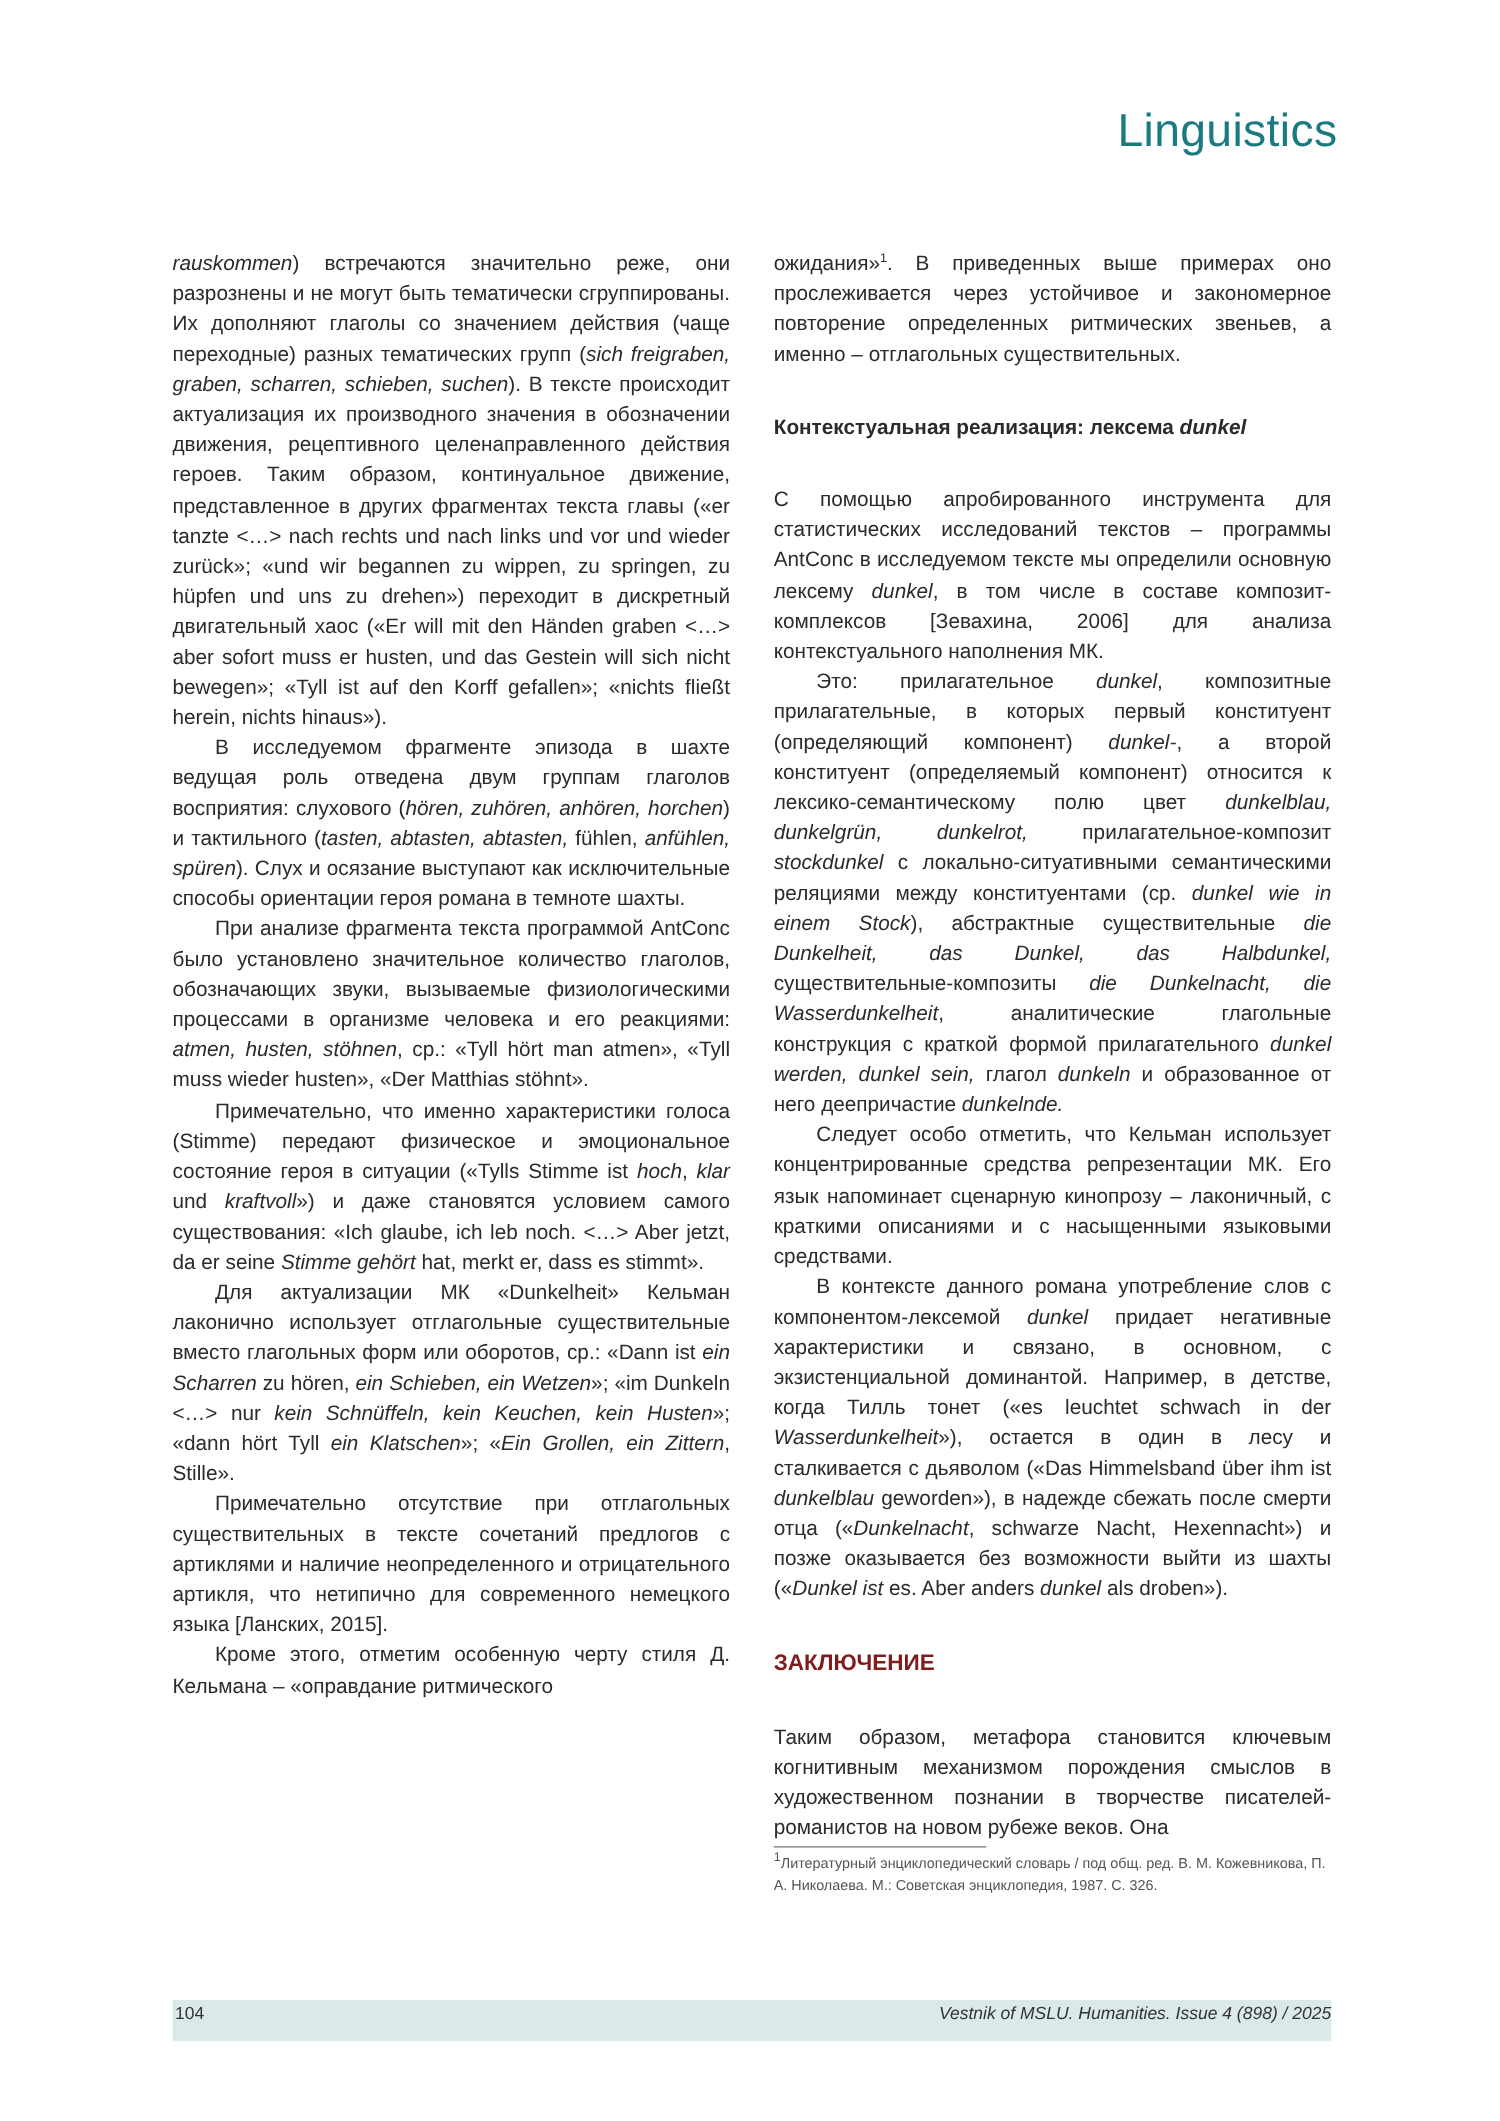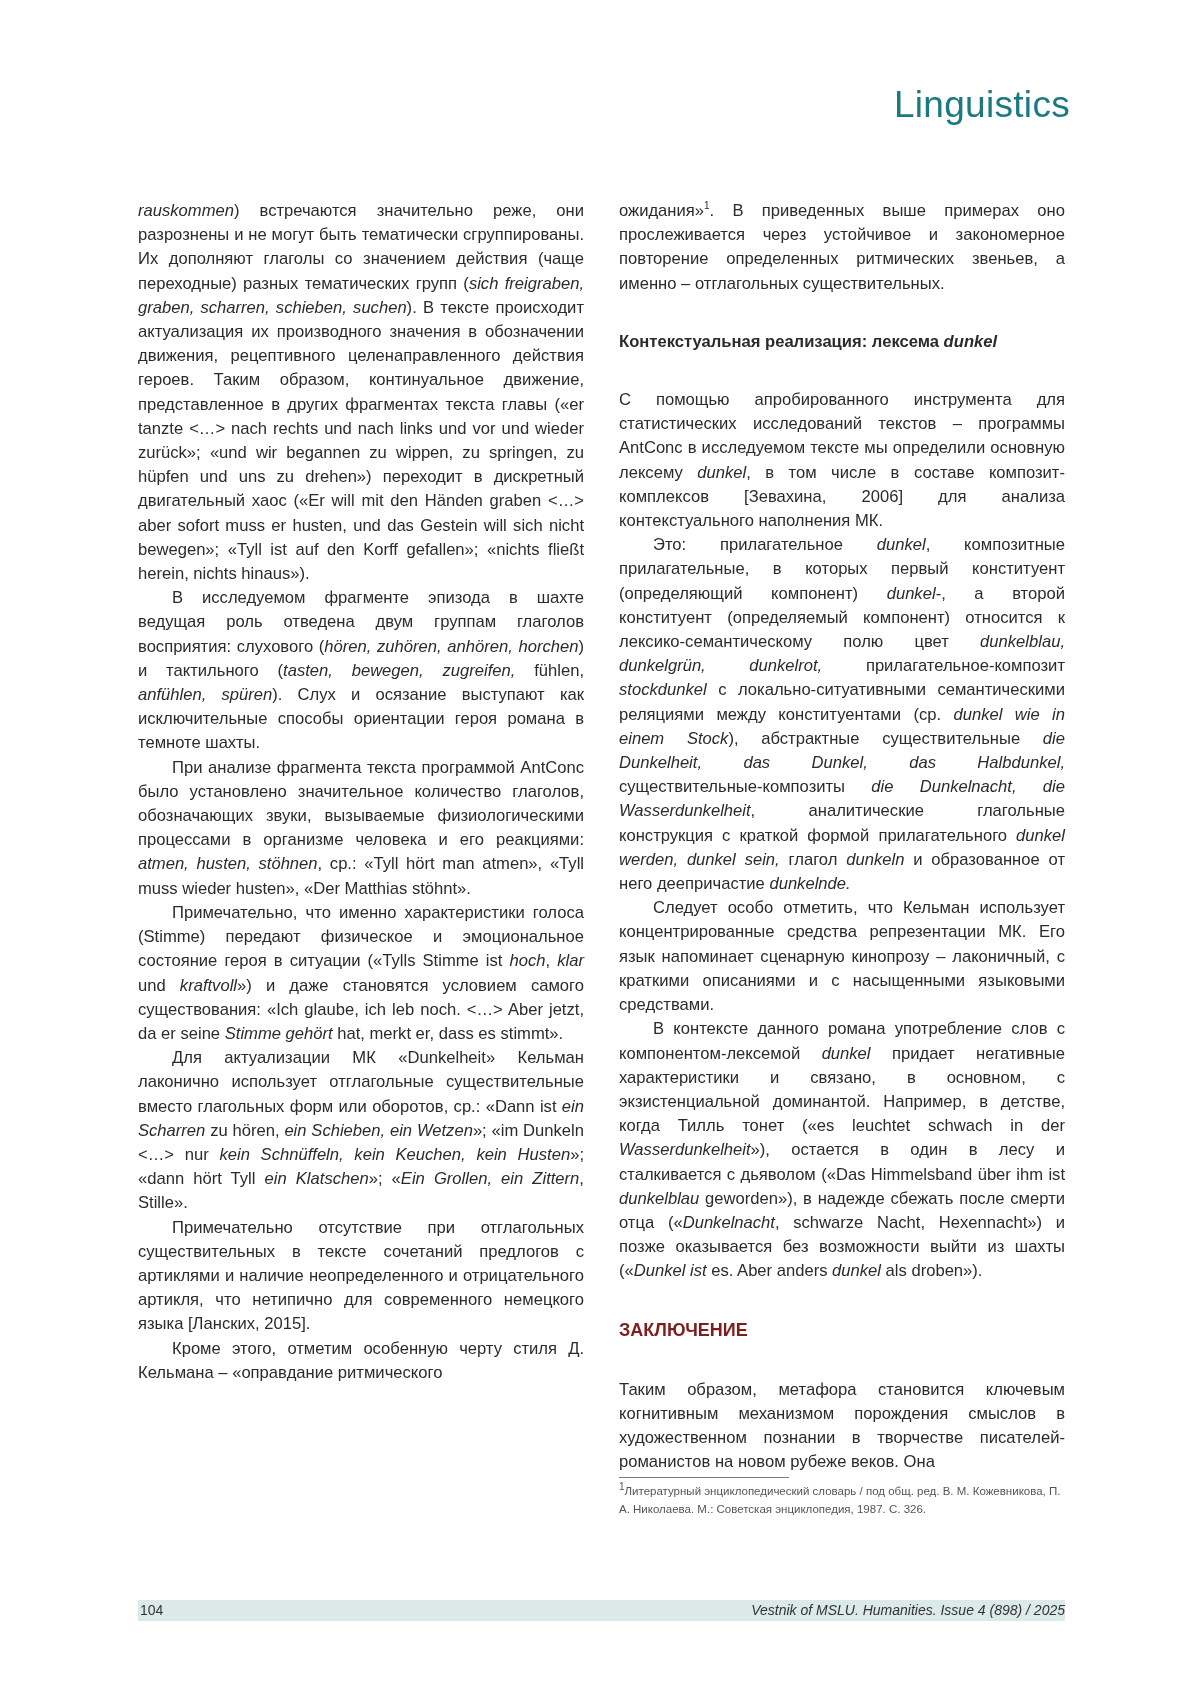--- a/index.html
+++ b/index.html
@@ -13,33 +13,33 @@
   .col-right { left: 619px; width: 446px; }
   .col p { margin: 0; }
   .col p.ind { text-indent: 34px; }
   .col i { font-style: italic; }
   .subhead { font-weight: bold; margin-top: 34px !important; margin-bottom: 34px !important; text-align: left; }
   .section-head { font-weight: bold; color: #7f1d1d; font-size: 18px; margin-top: 34px !important;
                   margin-bottom: 36px !important; text-align: left; }
   sup { font-size: 10px; line-height: 0; vertical-align: super; }
   .fn-rule { width: 170px; border-top: 1px solid #777; margin-top: 2px; margin-bottom: 4px; }
   .footnote { font-size: 11.5px; line-height: 18px; color: #555; text-align: left; }
-  .footer-bar { position: absolute; top: 1600px; left: 138px; width: 927px; height: 21px;
+  .footer-bar { position: absolute; top: 1600px; left: 138px; width: 927px; height: 33px;
                 background: #dbe9e9; font-family: "Liberation Sans", sans-serif; font-size: 14px; color: #333; }
   .footer-bar .pg { position: absolute; left: 2px; top: 2px; }
   .footer-bar .jr { position: absolute; right: 0px; top: 2px; font-style: italic; }
 </style>
 </head>
 <body>
 
 <div class="header-title">Linguistics</div>
 
 <div class="col col-left">
   <p><i>rauskommen</i><span>) встречаются значительно реже, они разрознены и не могут быть тематически сгруппированы. Их дополняют глаголы со значением действия (чаще переходные) разных тематических групп (</span><i>sich freigraben, graben, scharren, schieben, suchen</i><span>). В тексте происходит актуализация их производного значения в обозначении движения, рецептивного целенаправленного действия героев. Таким образом, континуальное движение, представленное в других фрагментах текста главы («er tanzte &lt;…&gt; nach rechts und nach links und vor und wieder zurück»; «und wir begannen zu wippen, zu springen, zu hüpfen und uns zu drehen») переходит в дискретный двигательный хаос («Er will mit den Händen graben &lt;…&gt; aber sofort muss er husten, und das Gestein will sich nicht bewegen»; «Tyll ist auf den Korff gefallen»; «nichts fließt herein, nichts hinaus»).</span></p>
-  <p class="ind"><span>В исследуемом фрагменте эпизода в шахте ведущая роль отведена двум группам глаголов восприятия: слухового (</span><i>hören, zuhören, anhören, horchen</i><span>) и тактильного (</span><i>tasten, bewegen, zugreifen,</i><span> fühlen, </span><i>anfühlen, spüren</i><span>). Слух и осязание выступают как исключительные способы ориентации героя романа в темноте шахты.</span></p>
+  <p class="ind"><span>В исследуемом фрагменте эпизода в шахте ведущая роль отведена двум группам глаголов восприятия: слухового (</span><i>hören, zuhören, anhören, horchen</i><span>) и тактильного (</span><i>tasten, abtasten, abtasten,</i><span> fühlen, </span><i>anfühlen, spüren</i><span>). Слух и осязание выступают как исключительные способы ориентации героя романа в темноте шахты.</span></p>
   <p class="ind"><span>При анализе фрагмента текста программой AntConc было установлено значительное количество глаголов, обозначающих звуки, вызываемые физиологическими процессами в организме человека и его реакциями: </span><i>atmen, husten, stöhnen</i><span>, ср.: «Tyll hört man atmen», «Tyll muss wieder husten», «Der Matthias stöhnt».</span></p>
   <p class="ind"><span>Примечательно, что именно характеристики голоса (Stimme) передают физическое и эмоциональное состояние героя в ситуации («Tylls Stimme ist </span><i>hoch</i><span>, </span><i>klar</i><span> und </span><i>kraftvoll</i><span>») и даже становятся условием самого существования: «Ich glaube, ich leb noch. &lt;…&gt; Aber jetzt, da er seine </span><i>Stimme gehört</i><span> hat, merkt er, dass es stimmt».</span></p>
   <p class="ind"><span>Для актуализации МК «Dunkelheit» Кельман лаконично использует отглагольные существительные вместо глагольных форм или оборотов, ср.: «Dann ist </span><i>ein Scharren</i><span> zu hören, </span><i>ein Schieben, ein Wetzen</i><span>»; «im Dunkeln &lt;…&gt; nur </span><i>kein Schnüffeln, kein Keuchen, kein Husten</i><span>»; «dann hört Tyll </span><i>ein Klatschen</i><span>»; «</span><i>Ein Grollen, ein Zittern</i><span>, Stille».</span></p>
   <p class="ind">Примечательно отсутствие при отглагольных существительных в тексте сочетаний предлогов с артиклями и наличие неопределенного и отрицательного артикля, что нетипично для современного немецкого языка [Ланских, 2015].</p>
   <p class="ind">Кроме этого, отметим особенную черту стиля Д. Кельмана – «оправдание ритмического</p>
 </div>
 
 <div class="col col-right">
   <p><span>ожидания»</span><sup>1</sup><span>. В приведенных выше примерах оно прослеживается через устойчивое и закономерное повторение определенных ритмических звеньев, а именно – отглагольных существительных.</span></p>
   <p class="subhead"><span>Контекстуальная реализация: лексема </span><i>dunkel</i></p>

